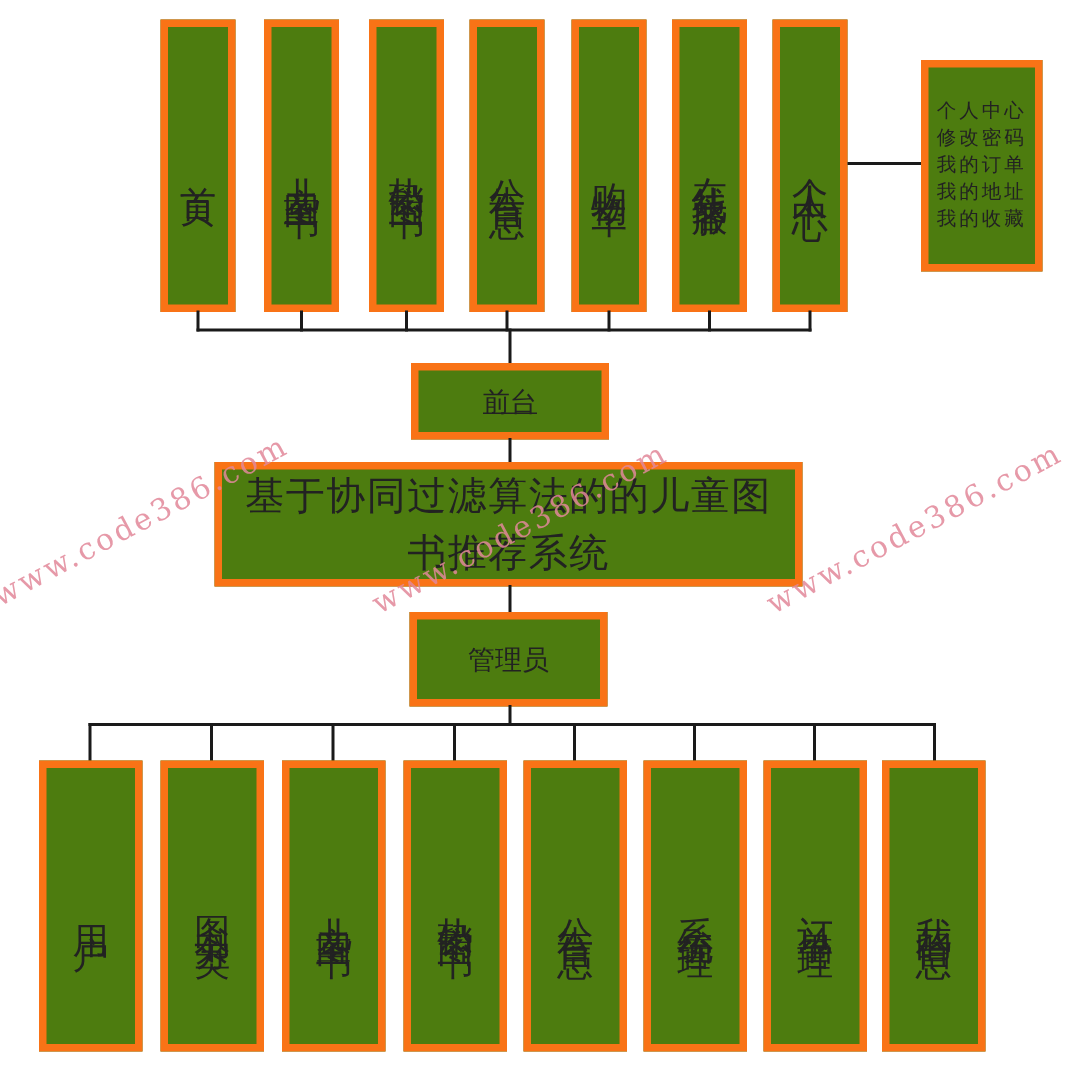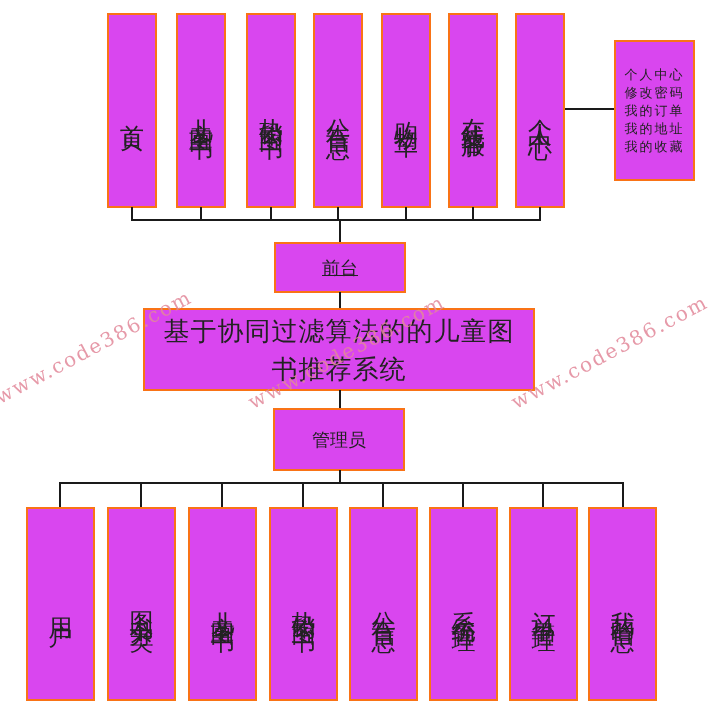--- a/index.html
+++ b/index.html
@@ -1,18 +1,18 @@
 <!DOCTYPE html>
 <html><head>
 <meta charset="utf-8">
 <style>
   html, body { margin:0; padding:0; background:#ffffff; }
   body { width:720px; height:720px; position:relative; overflow:hidden;
          font-family:"DejaVu Serif","Liberation Serif",serif; color:#222; }
-  .box { position:absolute; border:2px solid #f97316; background:#d946ef; box-sizing:border-box; }
+  .box { position:absolute; border:5px solid #f97316; background:#4d7c0f; box-sizing:border-box; }
   .vbox { display:flex; align-items:center; justify-content:center; }
   .vtext { writing-mode:vertical-rl; text-orientation:upright; font-size:24px; letter-spacing:6px; line-height:1; }
   .line { position:absolute; background:#1a1a1a; }
   .hbox { display:flex; align-items:center; justify-content:center; text-align:center; }
   .label18 { font-size:18px; }
   .title { font-size:26px; line-height:38px; letter-spacing:1px; padding:0 10px; }
   .sub { font-size:13px; line-height:18px; letter-spacing:2px; white-space:pre-line; text-align:center; }
   .wm { position:absolute; color:#e2889a; font-family:"DejaVu Serif",serif; font-size:20px; letter-spacing:2px;
         transform:rotate(-28deg); transform-origin:left bottom; white-space:nowrap; opacity:0.85; pointer-events:none; }
 </style>

